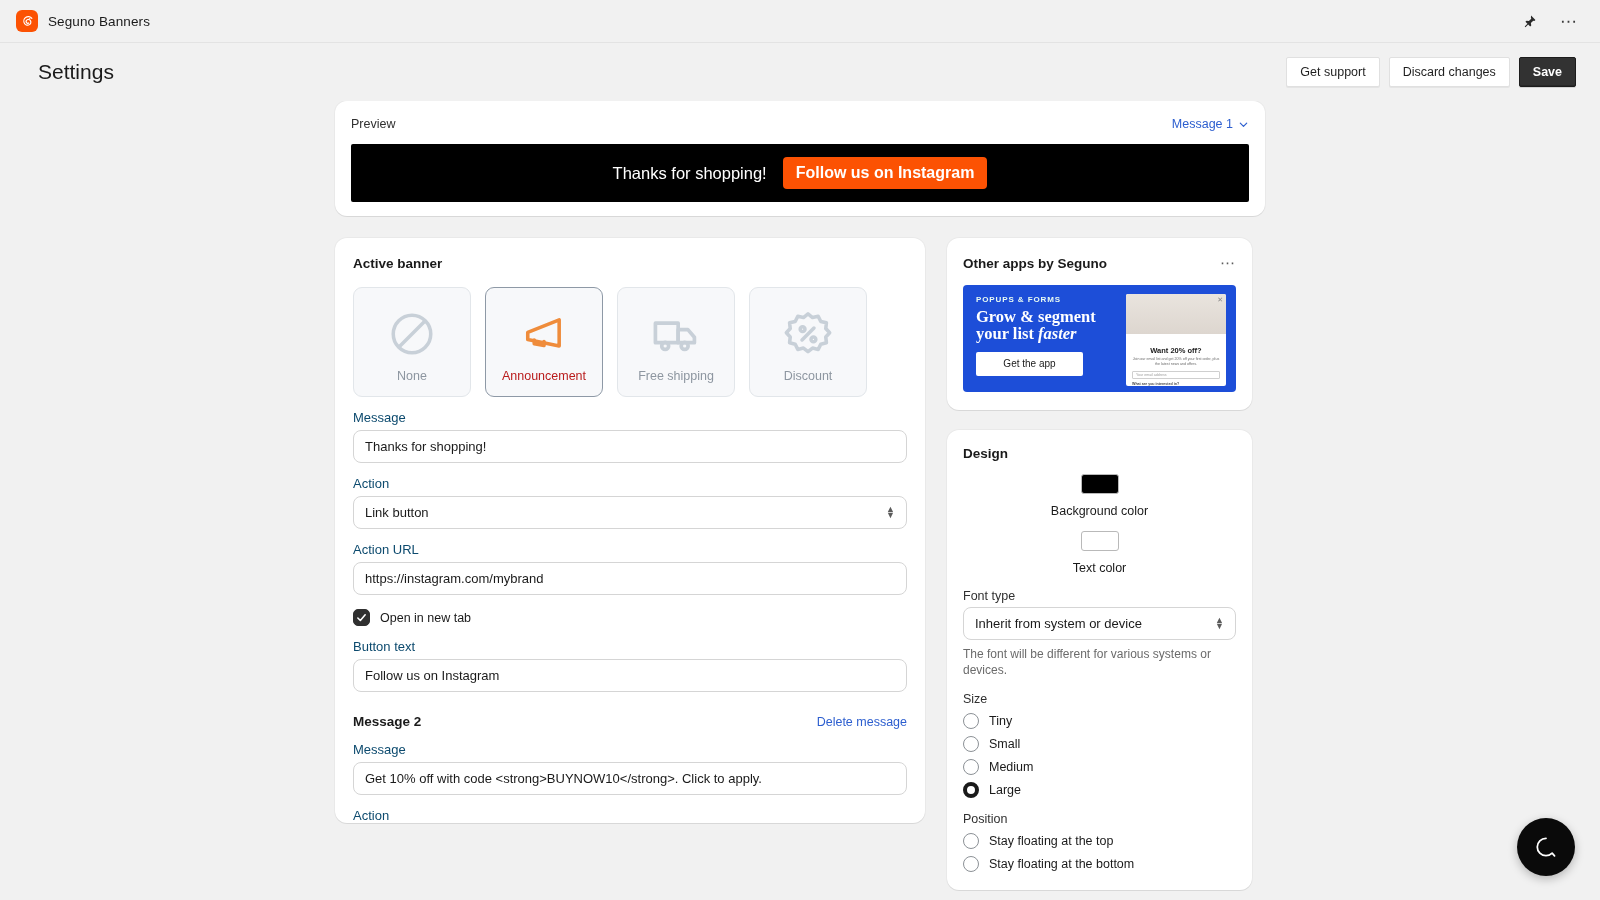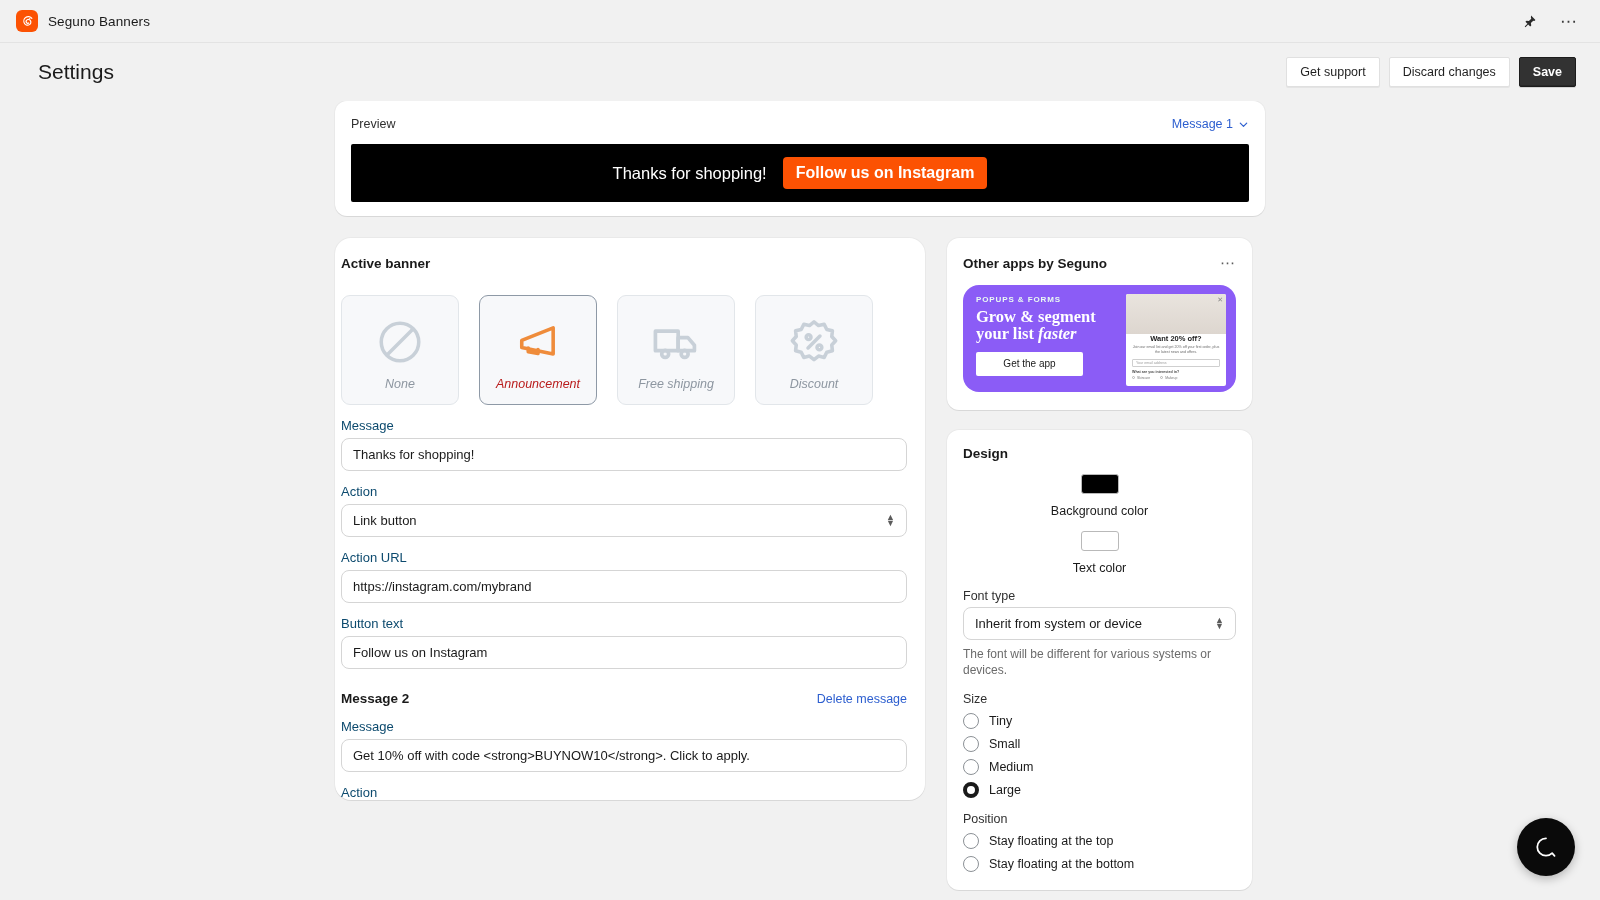--- a/index.html
+++ b/index.html
@@ -95,23 +95,23 @@
     font-size: 16px; padding: 7px 13px; border-radius: 4px;
     cursor: pointer;
   }
 
   
   .cols { display: flex; gap: 22px; align-items: flex-start; }
   .col-left { width: 590px; flex: none; }
   .col-right { width: 305px; flex: none; }
 
   
-  .banner-card { padding: 18px 18px 0 6px; border-radius: 16px; }
+  .banner-card { padding: 18px 18px 0 18px; }
   .section-title { font-size: 13.5px; font-weight: 600; color: #1a1a1a; }
-  .banner-types { display: flex; gap: 20px; margin-top: 24px; font-style: italic; }
+  .banner-types { display: flex; gap: 14px; margin-top: 16px; }
   .type-tile {
     width: 118px; height: 110px; border-radius: 9px;
     background: #f7f8fa; border: 1px solid #e2e6ea;
     display: flex; flex-direction: column; align-items: center;
     justify-content: flex-start; padding-top: 18px; cursor: pointer;
   }
   .type-tile.selected {
     background: #f7f8fa; border: 1.5px solid #8e99a6;
   }
   .type-tile .glyph { height: 56px; display: flex; align-items: center; }
@@ -142,22 +142,22 @@
   .msg-head { display: flex; align-items: center; margin-top: 22px; }
   .msg-head .t { font-size: 13.5px; font-weight: 700; }
   .link { margin-left: auto; color: #2c5ecf; font-size: 12.5px; cursor: pointer; }
 
   
   .apps-card { padding: 16px 16px 18px 16px; margin-bottom: 20px; }
   .apps-head { display: flex; align-items: center; }
   .apps-title { font-size: 13.5px; font-weight: 600; }
   .apps-dots { margin-left: auto; color: #5b5b5b; font-size: 15px; letter-spacing: 1px; cursor: pointer; }
   .promo {
-    margin-top: 13px; height: 107px; border-radius: 16px;
-    background: #8b5cf6; position: relative; overflow: hidden;
+    margin-top: 13px; height: 107px; border-radius: 4px;
+    background: #1d4ed8; position: relative; overflow: hidden;
     display: flex; cursor: pointer;
   }
   .promo-left { padding: 10px 0 0 13px; width: 168px; }
   .promo-kicker {
     color: #e9fbf2; font-size: 8px; font-weight: 700;
     letter-spacing: .9px;
   }
   .promo-h1 {
     color: #fff; font-size: 16.5px; font-weight: 700;
     font-family: "Liberation Serif", serif; line-height: 1.06; margin-top: 4px;
@@ -168,21 +168,21 @@
     font-size: 10px; width: 107px; height: 24px; border-radius: 2px;
     display: flex; align-items: center; justify-content: center;
   }
   .promo-right {
     position: absolute; right: 10px; top: 9px;
     width: 100px; height: 92px; background: #fff; border-radius: 2px;
     overflow: hidden;
   }
   .pp-hero { height: 40px; background: linear-gradient(180deg,#e9e4de,#ddd6cf); position: relative; }
   .pp-x { position: absolute; right: 3px; top: 2px; font-size: 7px; color: #8b8b8b; }
-  .pp-body { padding: 0 6px; }
+  .pp-body { padding: 12px 6px; }
   .pp-title { font-size: 7.5px; font-weight: 700; text-align: center; color: #1a1a1a; }
   .pp-sub { font-size: 3.6px; color: #6b6b6b; text-align: center; line-height: 1.5; margin-top: 2px; }
   .pp-input { margin-top: 3px; height: 8px; border: .5px solid #cfcfcf; border-radius: 1px; font-size: 3.6px; color: #a0a0a0; padding-left: 3px; display: flex; align-items: center; }
   .pp-q { font-size: 3.6px; color: #4a4a4a; margin-top: 3px; font-weight: 700; }
   .pp-opts { display: flex; gap: 10px; margin-top: 2px; font-size: 3.4px; color: #7a7a7a; }
   .pp-opt { display: flex; align-items: center; gap: 2px; }
   .pp-radio { width: 3px; height: 3px; border-radius: 50%; border: .5px solid #b5b5b5; }
 
   .design-card { padding: 16px 16px 18px 16px; }
   .swatch-row { display: flex; align-items: center; gap: 10px; margin-top: 13px; flex-direction: column; }
@@ -327,20 +327,28 @@
               <span>Link button</span>
               <span class="stepper">▲<br>▼</span>
             </div>
           </div>
 
           <div class="field">
             <span class="field-label">Action URL</span>
             <div class="input">https://instagram.com/mybrand</div>
           </div>
 
+          <div class="checkrow">
+            <div class="cb checked">
+              <svg width="11" height="11" viewBox="0 0 24 24" fill="none" stroke="#ffffff" stroke-width="3.4" stroke-linecap="round" stroke-linejoin="round">
+                  <polyline points="4,13 9.5,18.5 20,6"></polyline>
+                </svg>
+            </div>
+            <span class="lbl">Open in new tab</span>
+          </div>
 
           <div class="field">
             <span class="field-label">Button text</span>
             <div class="input">Follow us on Instagram</div>
           </div>
 
 
           <div class="msg-head">
             <span class="t">Message 2</span>
             <span class="link">Delete message</span>

